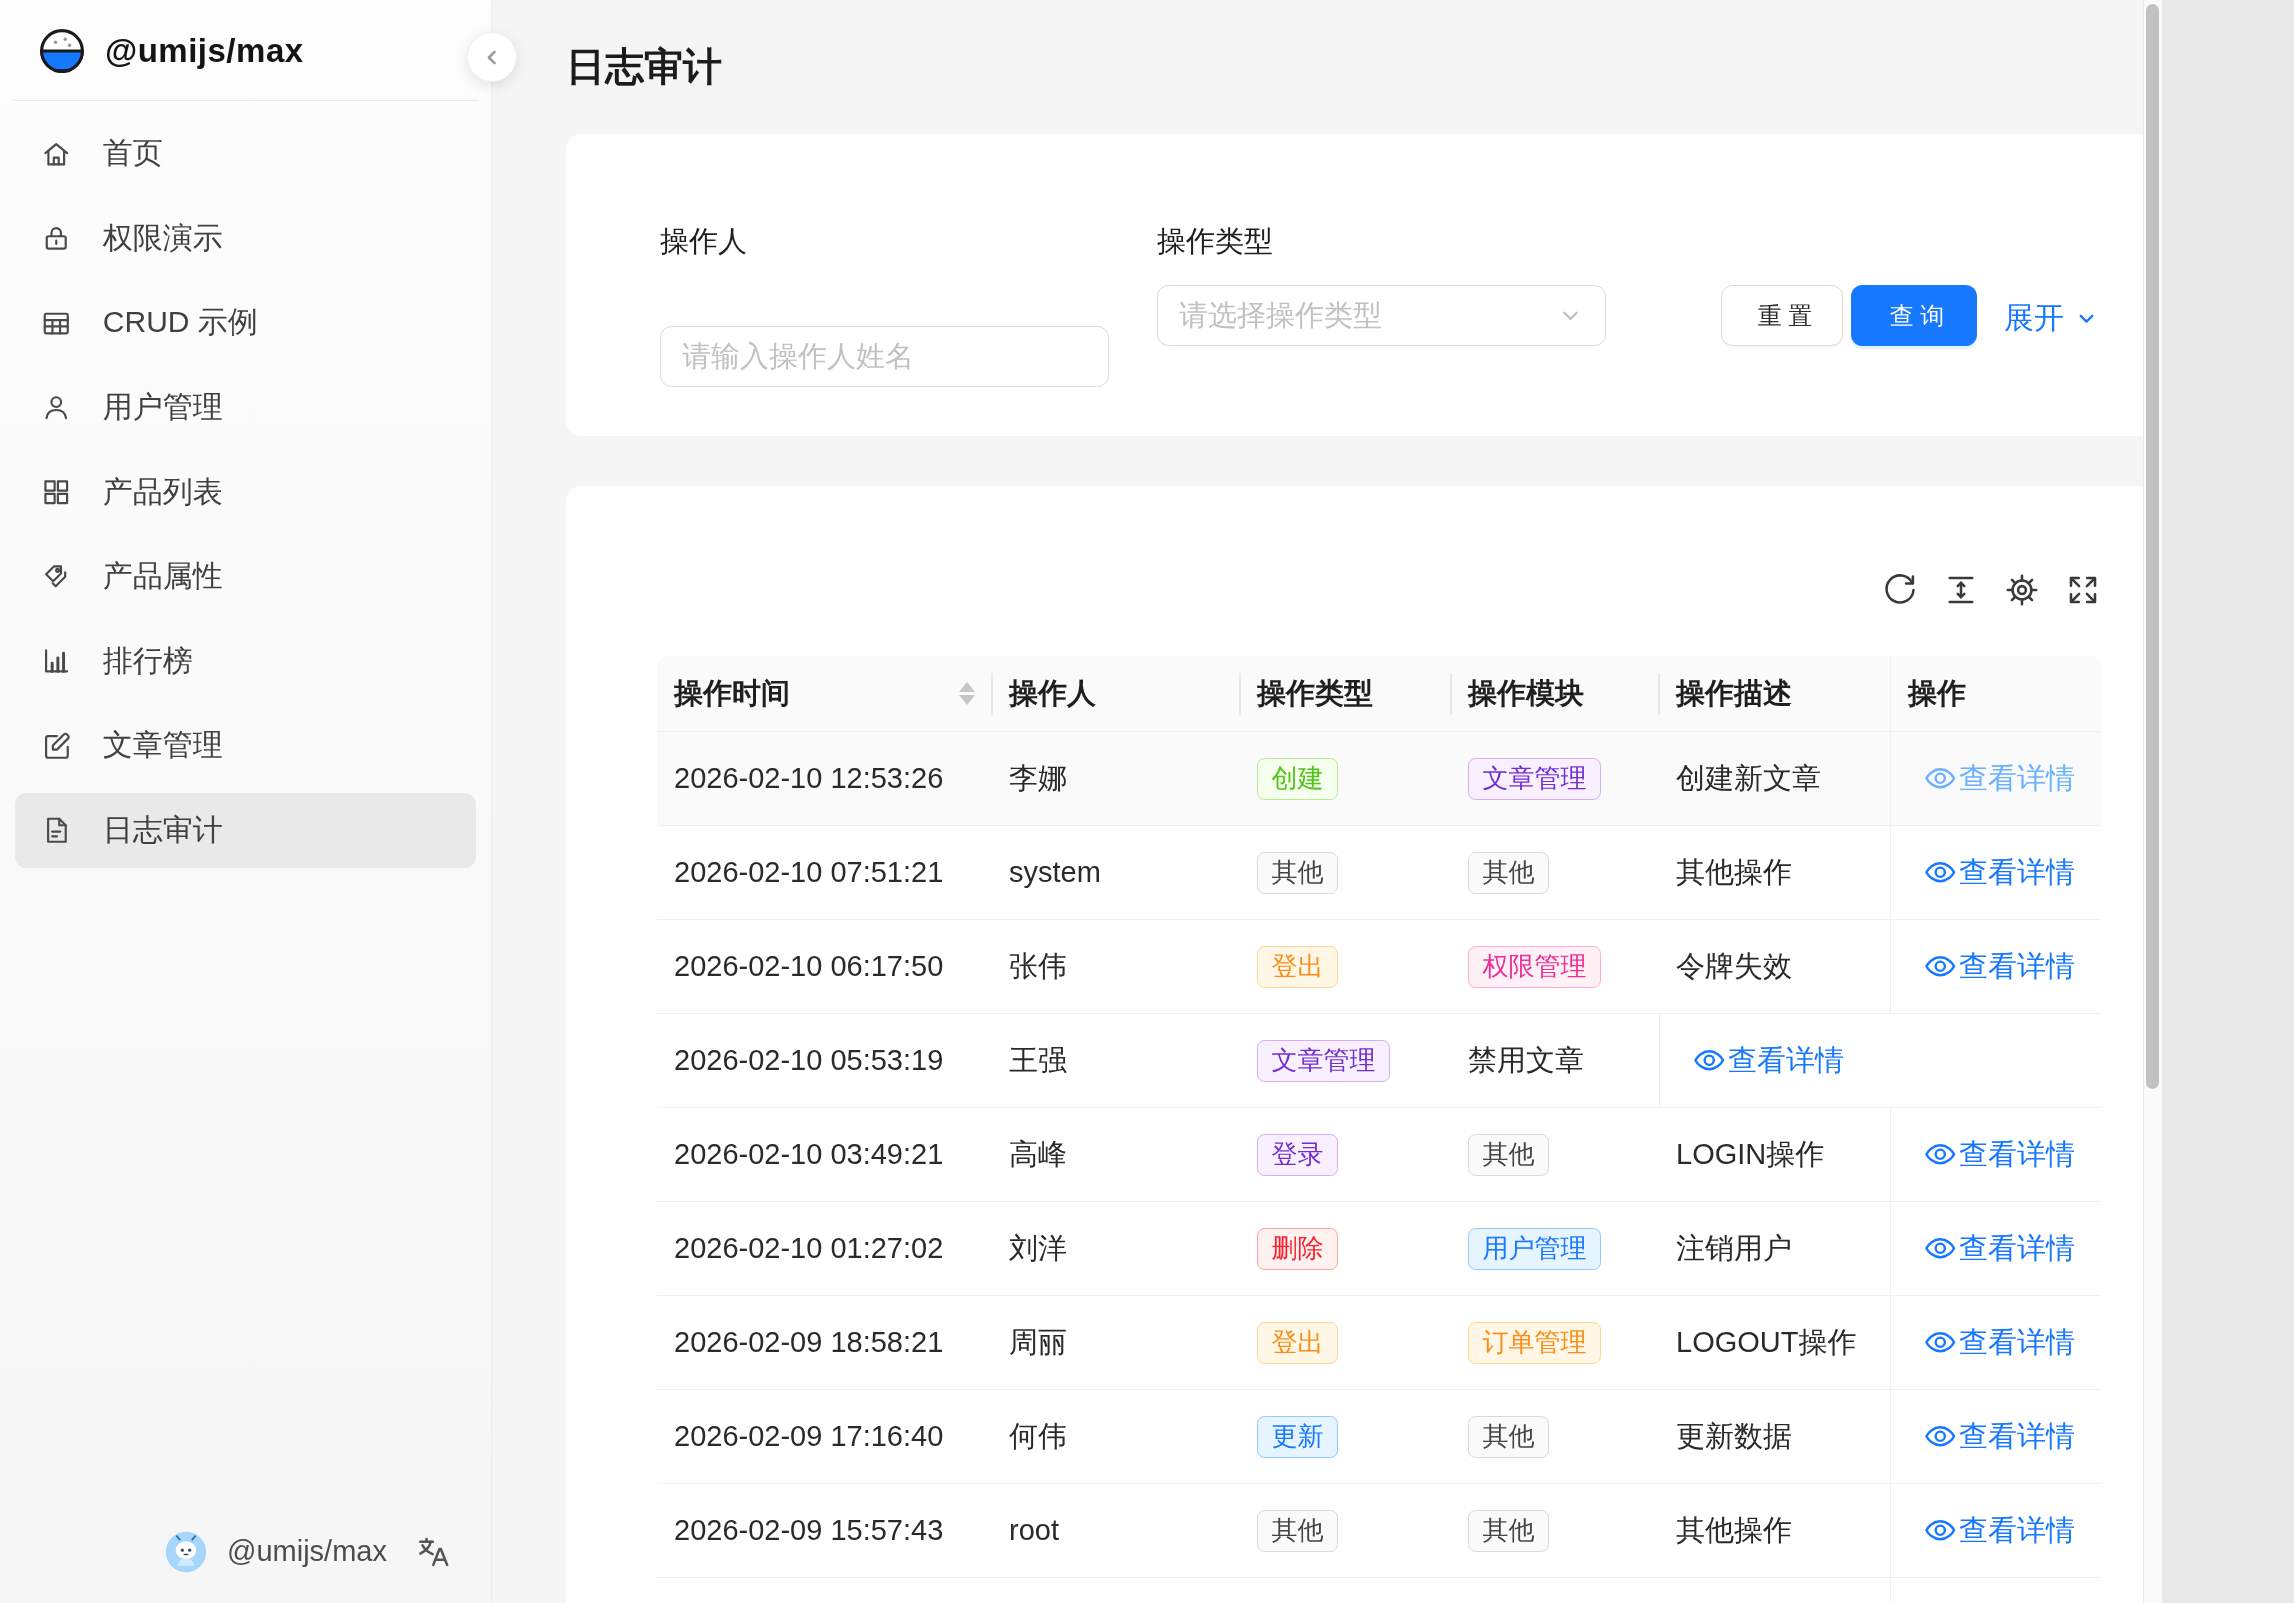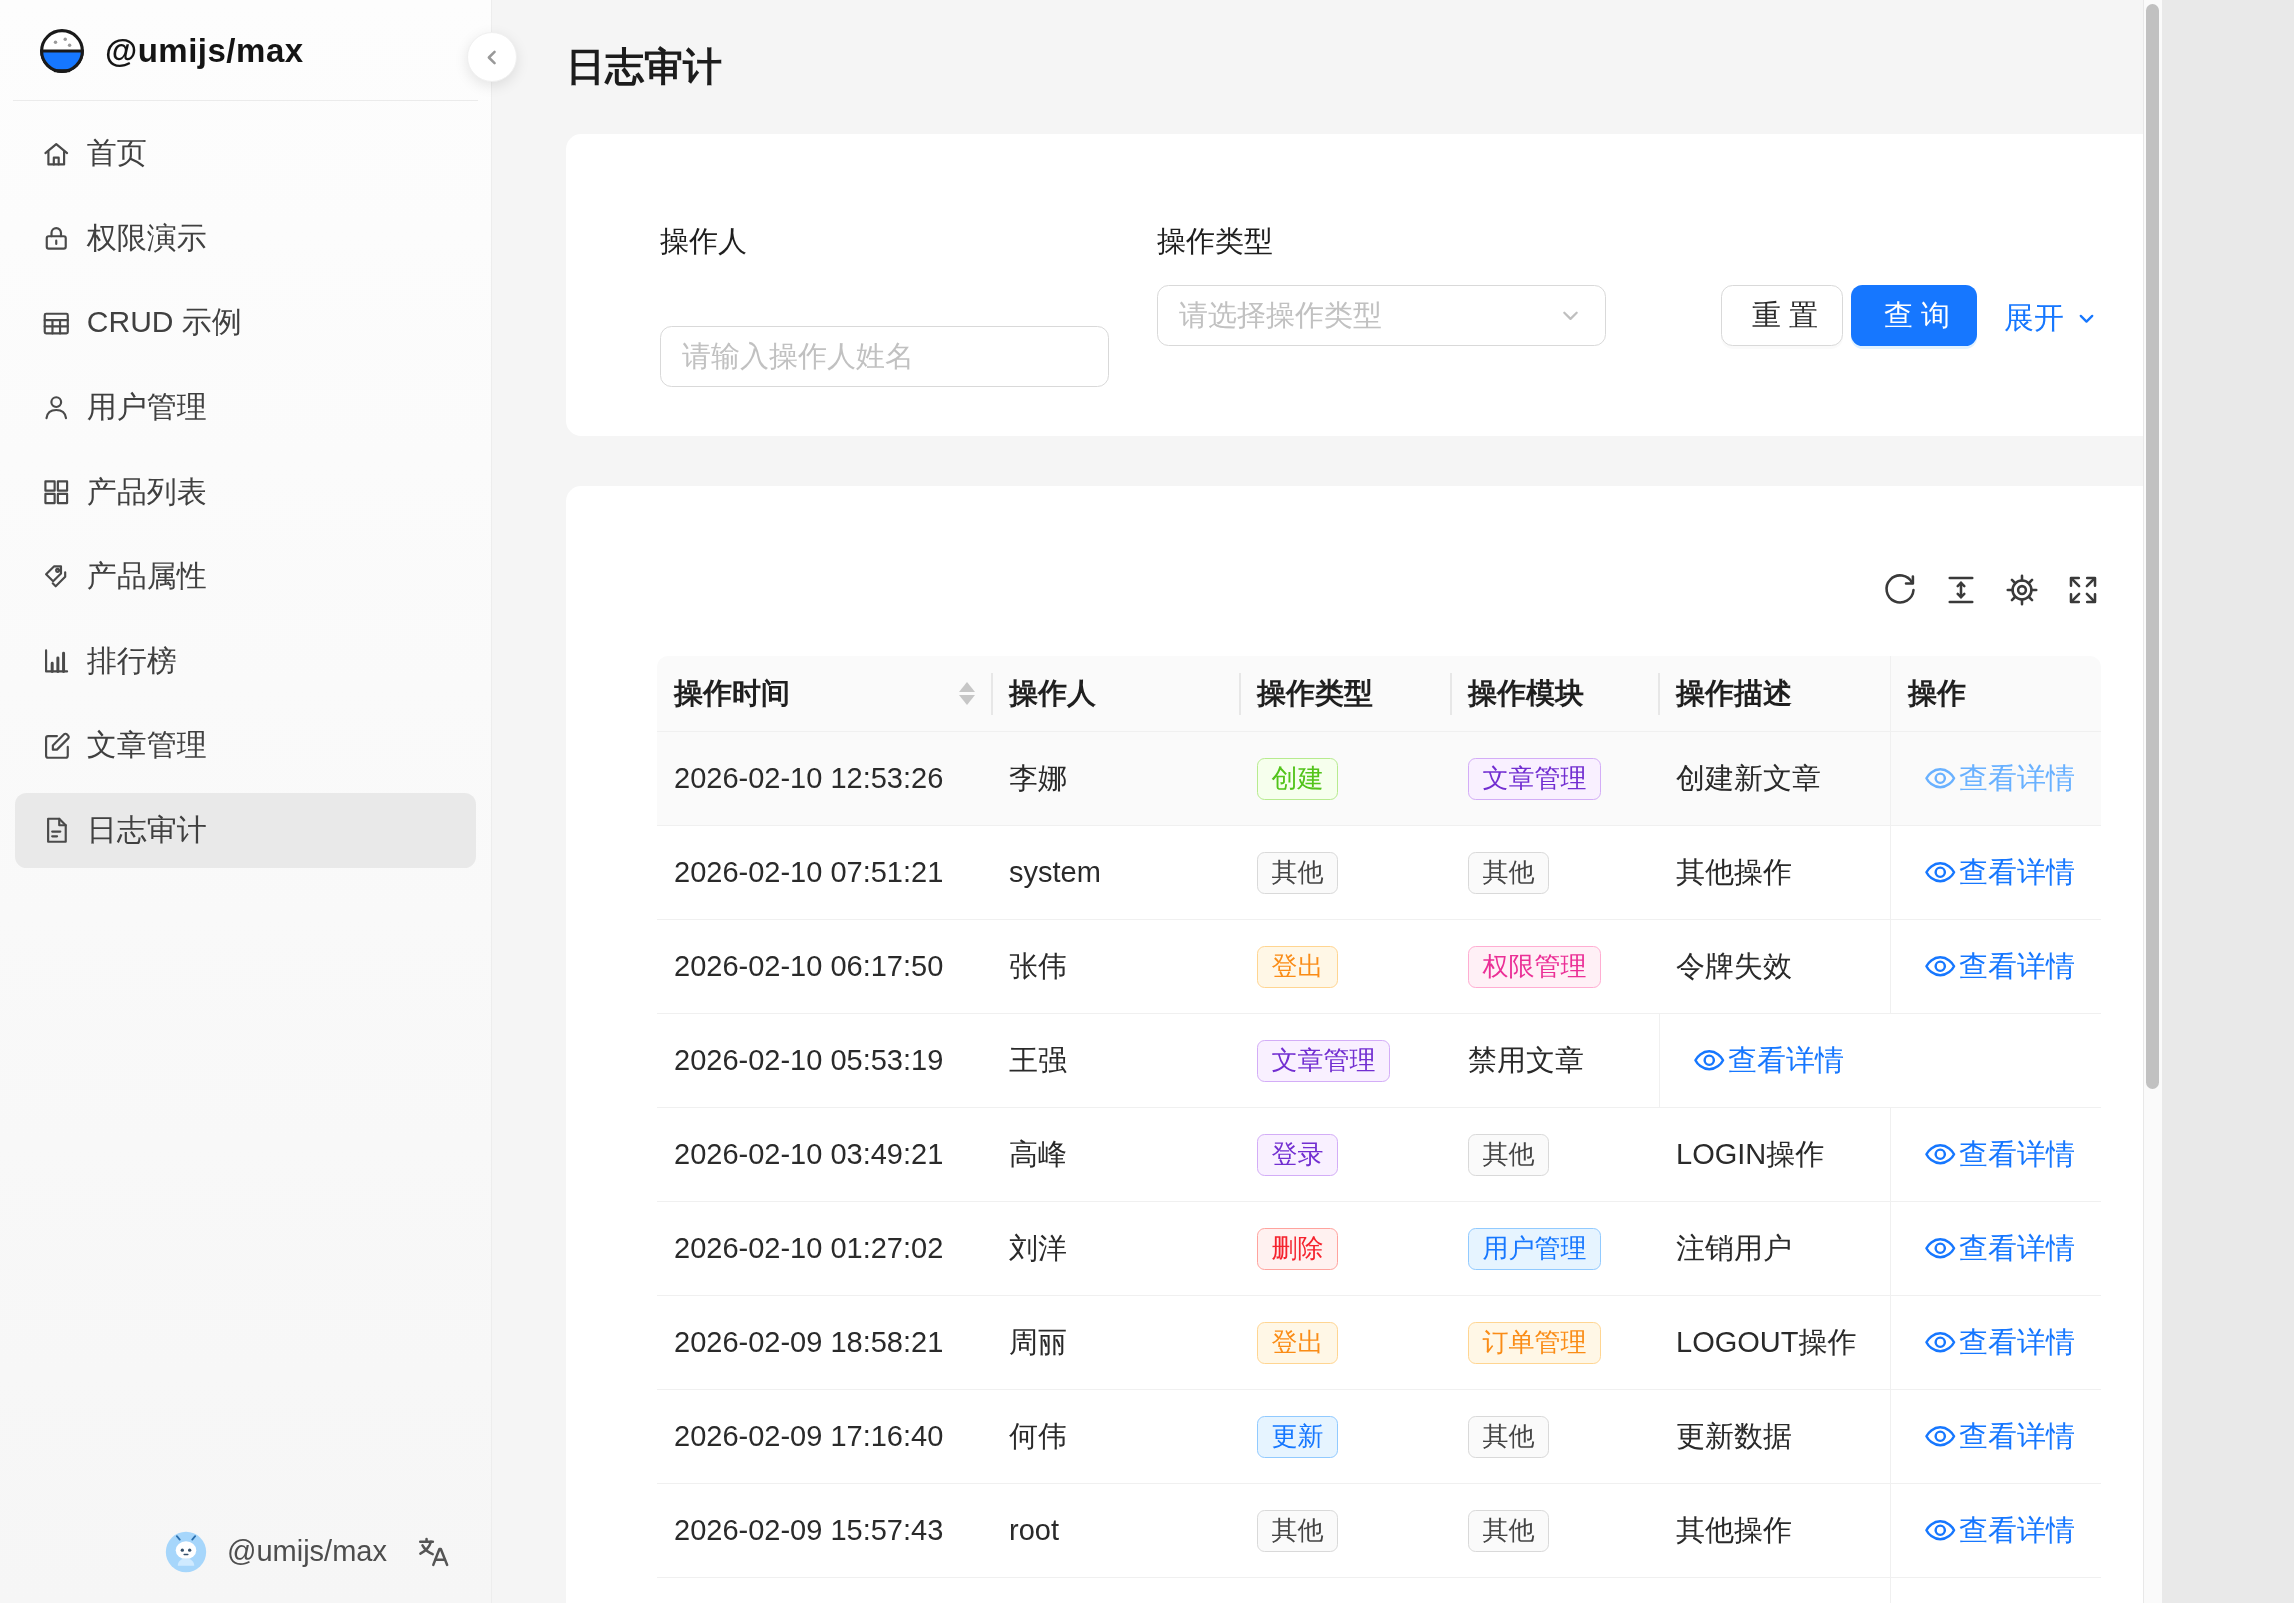--- a/index.html
+++ b/index.html
@@ -8,21 +8,21 @@
   .app { position: relative; width: 2162px; height: 1604px; background: #f5f5f5; overflow: hidden; }
 
   
   .sidebar { position: absolute; left: 0; top: 0; bottom: 0; width: 492px;
     background: linear-gradient(180deg, #fdfdfd, #f6f6f6); border-right: 1.9px solid #ededed; z-index: 2; }
   .logo-row { display: flex; align-items: center; gap: 17px; padding: 25px 0 23px 36px; }
   .logo-row svg { width: 52px; height: 52px; }
   .logo-text { font-size: 33px; font-weight: 700; color: #141414; letter-spacing: 0.5px; }
   .sidebar-divider { margin: 0 13.4px; border-bottom: 1.9px solid #ebebeb; }
   .menu { padding: 15.3px 15.3px 0; display: flex; flex-direction: column; gap: 9.6px; }
-  .menu-item { height: 75px; border-radius: 11.5px; display: flex; align-items: center; gap: 14px;
+  .menu-item { height: 75px; border-radius: 11.5px; display: flex; align-items: center; gap: 30px;
     padding-left: 25px; font-size: 30px; color: #404040; cursor: pointer; }
   .menu-item svg { width: 32.5px; height: 32.5px; stroke: #4a4a4a; fill: none; stroke-width: 1.6;
     stroke-linecap: round; stroke-linejoin: round; flex: none; }
   .menu-item.active { background: #e9e9e9; }
   .collapse-btn { position: absolute; left: 467px; top: 32px; width: 50px; height: 50px; border-radius: 50%;
     background: #fff; border: 1px solid #f0f0f0; box-shadow: 0 3.8px 13.4px rgba(0,0,0,.10);
     display: flex; align-items: center; justify-content: center; z-index: 5; cursor: pointer; }
   .collapse-btn svg { width: 25px; height: 25px; stroke: #999; fill: none; stroke-width: 2.4;
     stroke-linecap: round; stroke-linejoin: round; }
   .sidebar-footer { position: absolute; left: 0; bottom: 19px; width: 100%; height: 63px; }
@@ -46,21 +46,21 @@
   .f-label.l1 { left: 94px; } .f-label.l2 { left: 591px; }
   .control { position: absolute; top: 151px; width: 449px; height: 61px; background: #fff;
     border: 1.9px solid #d9d9d9; border-radius: 11.5px; display: flex; align-items: center; padding: 0 21px; }
   .control.c1 { left: 94px; margin-top: 41px; } .control.c2 { left: 591px; }
   .text-input { width: 100%; height: 100%; border: none; outline: none; font-size: 29px; color: #333;
     font-family: inherit; background: transparent; }
   .text-input::placeholder { color: #c1c1c1; }
   .select-placeholder { font-size: 29px; color: #c1c1c1; flex: 1 1 auto; }
   .select-arrow { width: 27px; height: 27px; stroke: #bfbfbf; fill: none; stroke-width: 2; stroke-linecap: round; stroke-linejoin: round; flex: none; }
 
-  .btn { position: absolute; top: 151px; height: 61px; border-radius: 11.5px; font-size: 29px;
+  .btn { position: absolute; top: 151px; height: 61px; border-radius: 11.5px; font-size: 24px;
     display: flex; align-items: center; justify-content: center; cursor: pointer; font-family: inherit; padding-left: 6px; }
   .btn-reset { left: 1155px; width: 122px; background: #fff; border: 1.9px solid #d9d9d9; color: #2b2b2b;
     box-shadow: 0 2.9px 0 rgba(0,0,0,.02); }
   .btn-search { left: 1285px; width: 126px; background: #1677ff; border: none; color: #fff;
     box-shadow: 0 2.9px 0 rgba(5,145,255,.12); }
   .expand-link { position: absolute; left: 1438px; top: 164px; display: flex; align-items: center; gap: 9.6px;
     color: #1677ff; font-size: 30px; cursor: pointer; }
   .expand-link svg { width: 25px; height: 25px; stroke: #1677ff; fill: none; stroke-width: 2.2;
     stroke-linecap: round; stroke-linejoin: round; }
 

